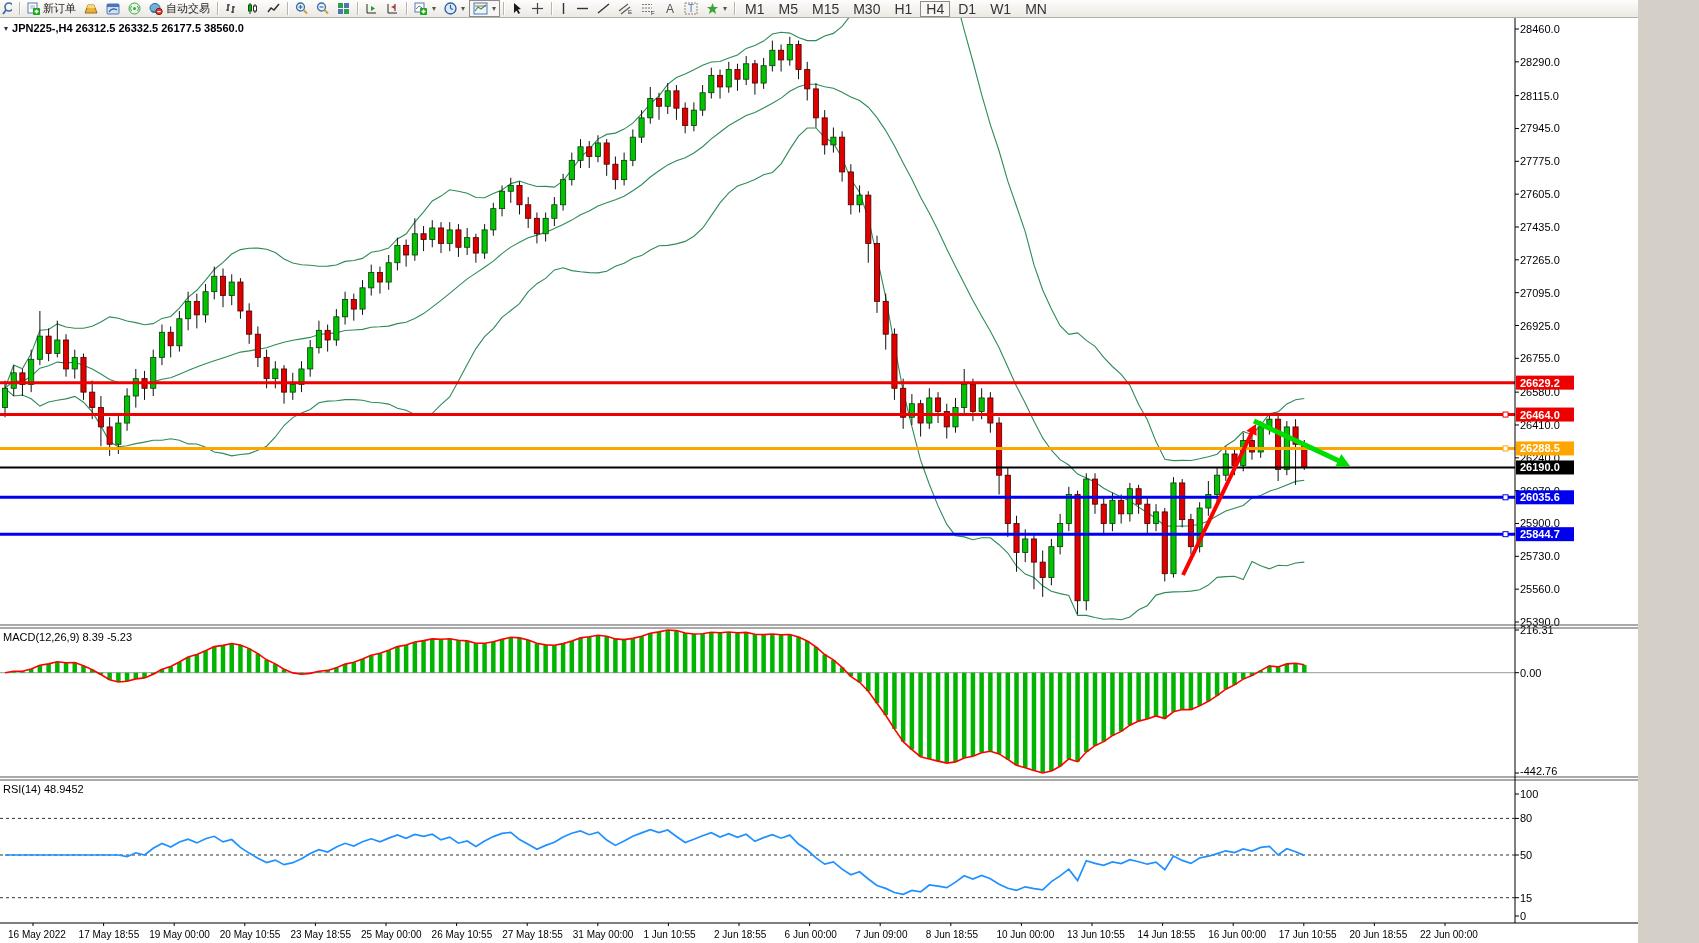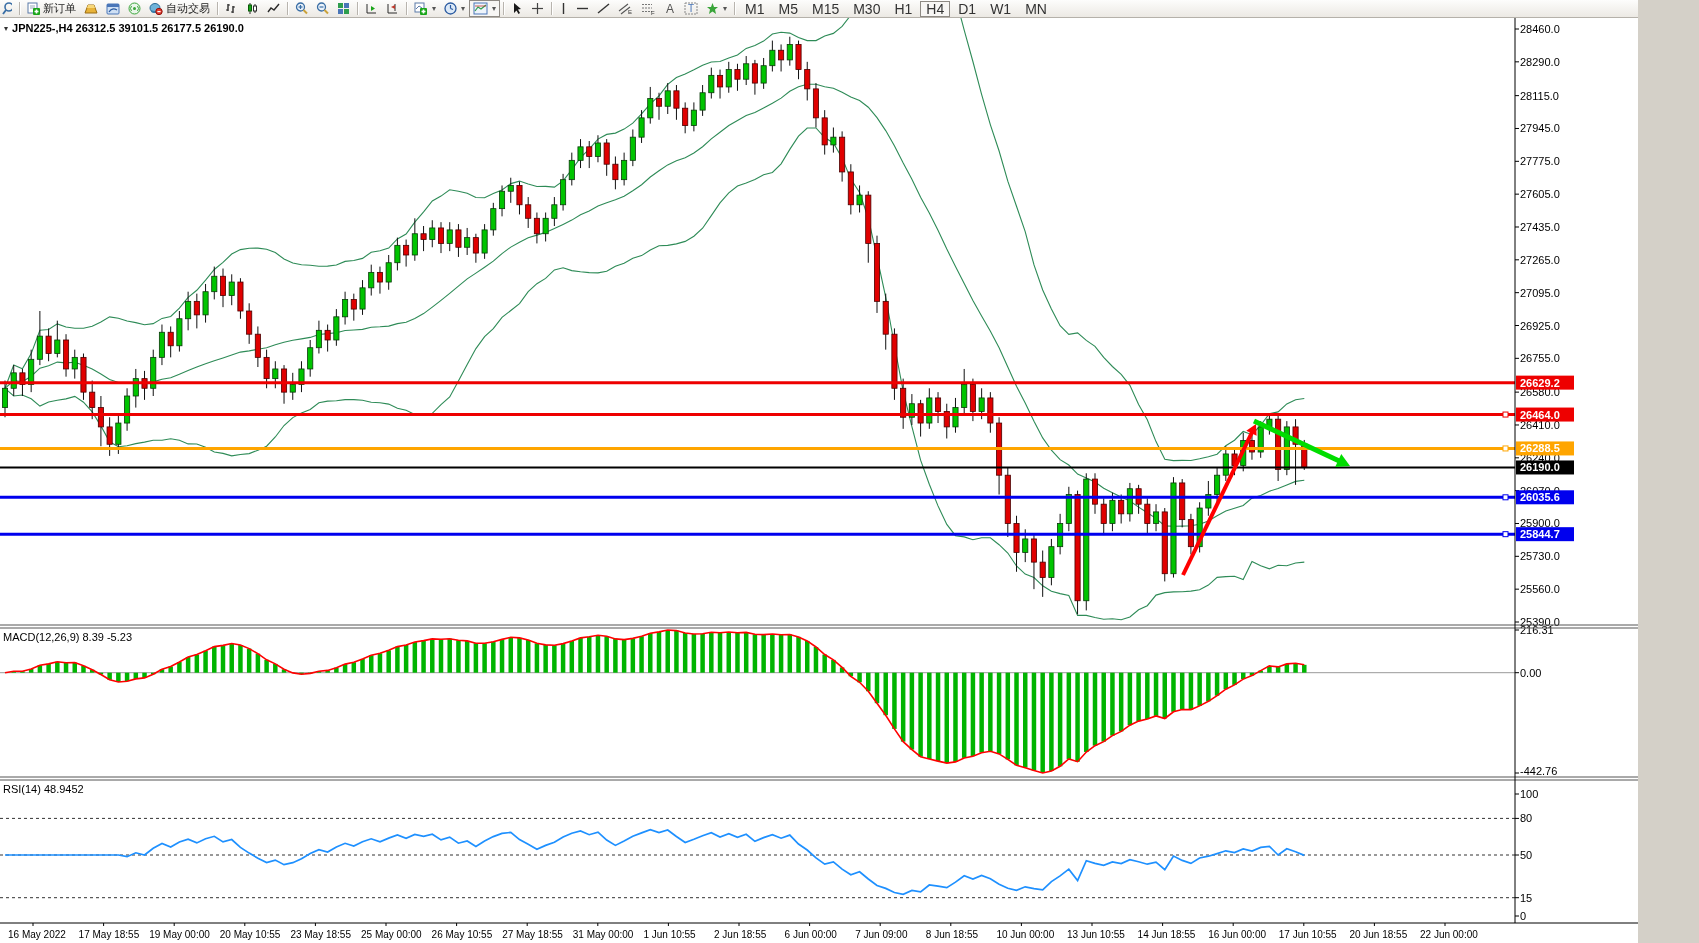--- a/index.html
+++ b/index.html
@@ -254,21 +254,21 @@
     <span class="tb-btn chat-wrap">
       <svg width="15" height="14" viewBox="0 0 15 14">
           <path d="M2 2 h11 a1 1 0 0 1 1 1 v6 a1 1 0 0 1 -1 1 h-6 l-3 3 v-3 h-2 a1 1 0 0 1 -1 -1 v-6 a1 1 0 0 1 1 -1 Z" fill="#e8e6e2" stroke="#9a968f"></path>
         </svg>
       <span class="chat-badge">1</span>
     </span>
   </div>
 
   <div class="chart-title">
     <span class="dd">▾</span>
-    <span>JPN225-,H4  26312.5 39101.5 26177.5 26190.0</span>
+    <span>JPN225-,H4  26312.5 26332.5 26177.5 38560.0</span>
   </div>
 
   <svg id="chart" width="1699" height="943" viewBox="0 0 1699 943" style="position:absolute;top:0;left:0;">
       <g>
         <rect x="0" y="17" width="1699" height="926" fill="#ffffff"></rect>
       </g>
       <g>
         <polyline points="5.0,388.3 13.7,365.1 22.4,368.7 31.2,353.6 39.9,330.3 48.6,329.5 57.3,323.9 66.0,327.0 74.8,328.2 83.5,328.3 92.2,326.3 100.9,322.0 109.6,316.9 118.4,318.3 127.1,321.0 135.8,322.6 144.5,324.7 153.2,323.6 162.0,318.4 170.7,316.5 179.4,308.1 188.1,297.3 196.8,290.3 205.6,280.2 214.3,269.5 223.0,262.3 231.7,254.0 240.4,249.6 249.2,248.2 257.9,248.1 266.6,249.3 275.3,252.6 284.0,258.9 292.8,263.0 301.5,264.7 310.2,265.3 318.9,266.2 327.6,266.1 336.4,265.0 345.1,261.4 353.8,260.5 362.5,258.4 371.2,252.3 380.0,250.8 388.7,248.1 397.4,238.9 406.1,234.1 414.8,222.2 423.6,211.9 432.3,201.0 441.0,196.1 449.7,189.8 458.4,191.3 467.2,193.3 475.9,197.5 484.6,197.7 493.3,193.6 502.0,189.9 510.8,183.6 519.5,181.1 528.2,184.0 536.9,186.5 545.6,186.4 554.4,187.1 563.1,180.9 571.8,169.7 580.5,157.6 589.2,149.1 598.0,139.1 606.7,134.4 615.4,133.1 624.1,129.1 632.8,123.2 641.6,113.8 650.3,103.9 659.0,95.8 667.7,84.4 676.4,77.6 685.2,74.0 693.9,69.8 702.6,65.2 711.3,62.0 720.0,61.5 728.8,58.0 737.5,55.0 746.2,48.4 754.9,45.4 763.6,41.1 772.4,34.0 781.1,32.3 789.8,33.1 798.5,37.4 807.2,40.6 816.0,40.6 824.7,35.9 833.4,33.4 842.1,26.4 850.8,15.1 859.6,8.7 868.3,-3.8 877.0,-21.6 885.7,-35.9 894.4,-53.6 903.2,-65.2 911.9,-68.2 920.6,-65.7 929.3,-58.3 938.0,-45.3 946.8,-26.2 955.5,-2.7 964.2,30.1 972.9,61.5 981.6,94.3 990.4,124.8 999.1,151.0 1007.8,181.2 1016.5,206.3 1025.2,231.6 1034.0,264.9 1042.7,290.0 1051.4,309.1 1060.1,325.7 1068.8,334.4 1077.6,332.9 1086.3,340.4 1095.0,346.4 1103.7,357.3 1112.4,366.5 1121.2,374.3 1129.9,385.3 1138.6,404.4 1147.3,419.7 1156.0,441.6 1164.8,459.2 1173.5,460.6 1182.2,460.4 1190.9,460.5 1199.6,458.8 1208.4,456.7 1217.1,454.2 1225.8,445.7 1234.5,440.2 1243.2,431.5 1252.0,434.7 1260.7,425.2 1269.4,413.7 1278.1,411.9 1286.8,403.9 1295.6,399.8 1304.3,398.5" fill="none" stroke="#2E8B57" stroke-width="1.1"></polyline>
         <polyline points="5.0,388.3 13.7,380.6 22.4,381.8 31.2,376.2 39.9,368.2 48.6,365.7 57.3,362.1 66.0,362.9 74.8,362.3 83.5,365.3 92.2,369.1 100.9,374.0 109.6,379.4 118.4,382.5 127.1,383.4 135.8,383.1 144.5,383.4 153.2,381.9 162.0,379.3 170.7,377.7 179.4,374.2 188.1,370.6 196.8,367.1 205.6,363.7 214.3,360.8 223.0,357.9 231.7,355.0 240.4,352.1 249.2,350.9 257.9,349.2 266.6,347.7 275.3,344.8 284.0,342.2 292.8,340.3 301.5,338.9 310.2,337.4 318.9,334.5 327.6,333.6 336.4,332.8 345.1,330.5 353.8,330.0 362.5,329.4 371.2,327.2 380.0,326.8 388.7,326.1 397.4,323.6 406.1,322.2 414.8,318.4 423.6,313.6 432.3,307.1 441.0,300.4 449.7,293.4 458.4,286.2 467.2,278.9 475.9,273.1 484.6,267.2 493.3,261.1 502.0,253.6 510.8,247.1 519.5,242.3 528.2,237.8 536.9,235.1 545.6,232.4 554.4,228.5 563.1,224.4 571.8,220.1 580.5,214.7 589.2,210.9 598.0,206.0 606.7,202.8 615.4,199.7 624.1,196.2 632.8,190.7 641.6,184.7 650.3,177.0 659.0,170.8 667.7,164.9 676.4,160.7 685.2,157.7 693.9,153.0 702.6,146.7 711.3,138.8 720.0,132.2 728.8,125.5 737.5,120.5 746.2,115.6 754.9,112.4 763.6,107.9 772.4,103.3 781.1,98.1 789.8,91.3 798.5,86.8 807.2,84.3 816.0,84.3 824.7,86.7 833.4,88.2 842.1,92.3 850.8,97.1 859.6,100.6 868.3,107.2 877.0,117.7 885.7,130.6 894.4,145.7 903.2,163.1 911.9,179.3 920.6,197.2 929.3,213.0 938.0,230.3 946.8,249.1 955.5,266.5 964.2,283.5 972.9,300.6 981.6,316.0 990.4,331.3 999.1,347.8 1007.8,367.1 1016.5,386.2 1025.2,402.9 1034.0,421.2 1042.7,437.9 1051.4,450.2 1060.1,459.6 1068.8,465.0 1077.6,474.1 1086.3,477.9 1095.0,482.0 1103.7,488.2 1112.4,492.7 1121.2,497.0 1129.9,501.1 1138.6,507.1 1147.3,512.7 1156.0,518.4 1164.8,525.9 1173.5,526.3 1182.2,526.1 1190.9,525.8 1199.6,524.3 1208.4,520.9 1217.1,515.8 1225.8,511.1 1234.5,508.2 1243.2,505.5 1252.0,498.1 1260.7,495.5 1269.4,491.2 1278.1,488.5 1286.8,484.9 1295.6,481.4 1304.3,480.3" fill="none" stroke="#2E8B57" stroke-width="1.1"></polyline>
         <polyline points="5.0,388.3 13.7,396.0 22.4,395.0 31.2,398.8 39.9,406.1 48.6,402.0 57.3,400.2 66.0,398.9 74.8,396.4 83.5,402.2 92.2,411.9 100.9,425.9 109.6,441.8 118.4,446.7 127.1,445.8 135.8,443.6 144.5,442.1 153.2,440.2 162.0,440.3 170.7,438.8 179.4,440.2 188.1,443.9 196.8,444.0 205.6,447.3 214.3,452.0 223.0,453.4 231.7,455.9 240.4,454.5 249.2,453.6 257.9,450.2 266.6,446.2 275.3,437.0 284.0,425.5 292.8,417.6 301.5,413.1 310.2,409.5 318.9,402.7 327.6,401.1 336.4,400.7 345.1,399.6 353.8,399.6 362.5,400.3 371.2,402.2 380.0,402.7 388.7,404.1 397.4,408.3 406.1,410.3 414.8,414.5 423.6,415.3 432.3,413.3 441.0,404.7 449.7,397.0 458.4,381.1 467.2,364.4 475.9,348.6 484.6,336.6 493.3,328.6 502.0,317.4 510.8,310.5 519.5,303.6 528.2,291.6 536.9,283.7 545.6,278.4 554.4,269.9 563.1,267.8 571.8,270.6 580.5,271.8 589.2,272.6 598.0,272.9 606.7,271.3 615.4,266.2 624.1,263.3 632.8,258.2 641.6,255.6 650.3,250.0 659.0,245.8 667.7,245.4 676.4,243.9 685.2,241.4 693.9,236.2 702.6,228.2 711.3,215.6 720.0,202.9 728.8,192.9 737.5,186.0 746.2,182.9 754.9,179.5 763.6,174.7 772.4,172.5 781.1,163.8 789.8,149.4 798.5,136.2 807.2,128.0 816.0,128.0 824.7,137.5 833.4,143.0 842.1,158.1 850.8,179.1 859.6,192.4 868.3,218.2 877.0,256.9 885.7,297.1 894.4,345.0 903.2,391.3 911.9,426.7 920.6,460.2 929.3,484.3 938.0,505.9 946.8,524.4 955.5,535.7 964.2,536.9 972.9,539.7 981.6,537.7 990.4,537.8 999.1,544.7 1007.8,553.0 1016.5,566.0 1025.2,574.1 1034.0,577.5 1042.7,585.8 1051.4,591.3 1060.1,593.6 1068.8,595.5 1077.6,615.4 1086.3,615.4 1095.0,617.5 1103.7,619.2 1112.4,618.8 1121.2,619.8 1129.9,616.9 1138.6,609.8 1147.3,605.7 1156.0,595.1 1164.8,592.6 1173.5,591.9 1182.2,591.8 1190.9,591.1 1199.6,589.7 1208.4,585.1 1217.1,577.4 1225.8,576.6 1234.5,576.3 1243.2,579.6 1252.0,561.5 1260.7,565.7 1269.4,568.8 1278.1,565.2 1286.8,565.8 1295.6,563.0 1304.3,562.1" fill="none" stroke="#2E8B57" stroke-width="1.1"></polyline>

